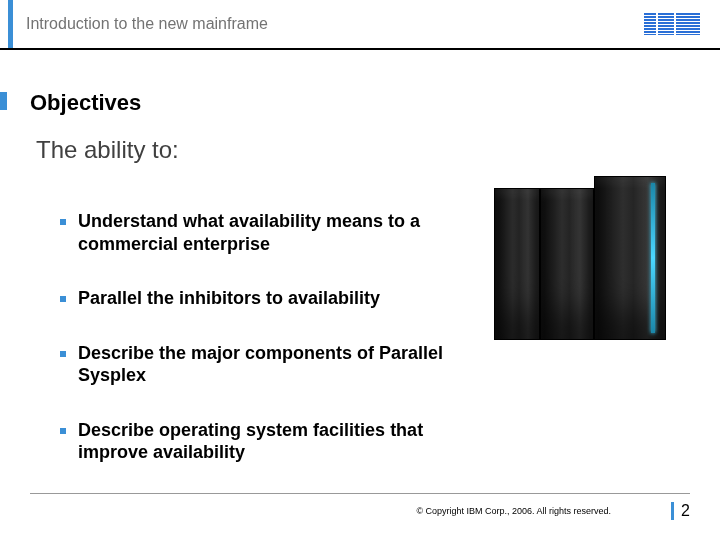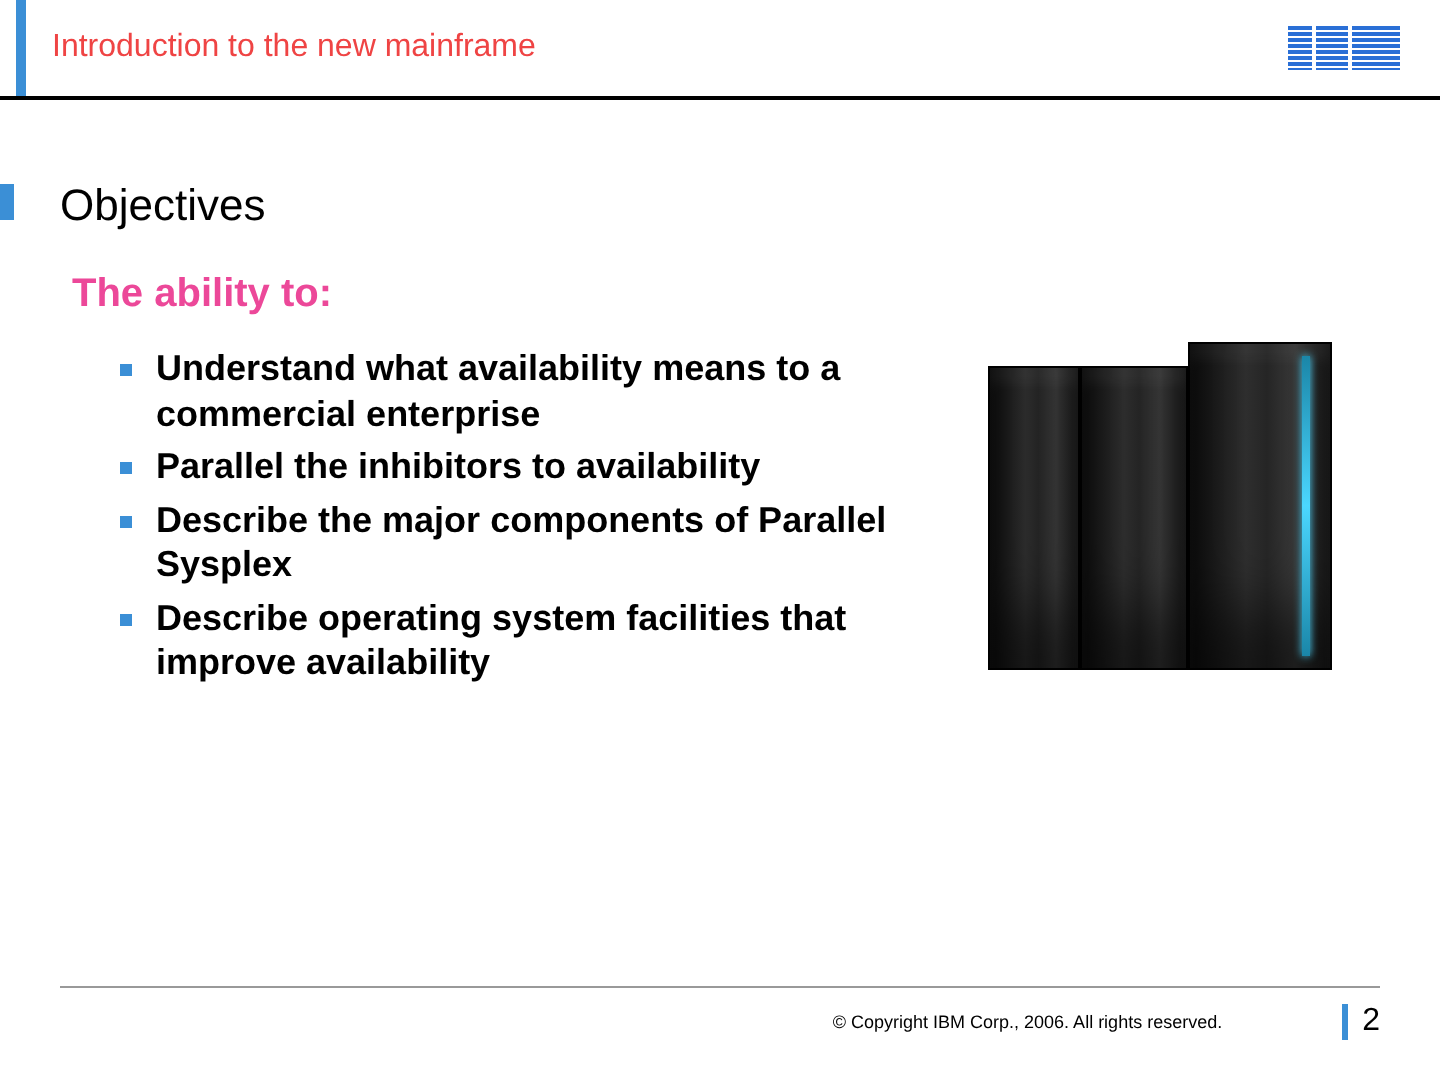--- a/index.html
+++ b/index.html
@@ -25,21 +25,21 @@
     content: "";
     position: absolute;
     left: 8px;
     top: 0;
     width: 5px;
     height: 100%;
     background: #3b8fd6;
   }
   .header-title {
     font-size: 16px;
-    color: #ef4444;
+    color: #737373;
     padding-left: 6px;
   }
   .logo {
     width: 56px;
     height: 22px;
   }
   .logo svg {
     display: block;
   }
   .body {
@@ -55,28 +55,28 @@
     content: "";
     position: absolute;
     left: -30px;
     top: 2px;
     width: 7px;
     height: 18px;
     background: #3b8fd6;
   }
   .slide-title {
     font-size: 22px;
+    font-weight: 700;
+    color: #000;
+    margin: 0;
+  }
+  .subtitle {
+    font-size: 24px;
     font-weight: 400;
-    color: #000;
-    margin: 0;
-  }
-  .subtitle {
-    font-size: 20px;
-    font-weight: 700;
-    color: #ec4899;
+    color: #404040;
     margin: 0 0 14px 6px;
   }
   .content-row {
     display: flex;
     align-items: flex-start;
   }
   .bullets {
     list-style: none;
     padding: 0 0 0 30px;
     margin: 0;
@@ -84,20 +84,21 @@
     max-width: 420px;
   }
   .bullets li {
     position: relative;
     font-size: 18px;
     font-weight: bold;
     line-height: 1.25;
     color: #000;
     padding-left: 18px;
     margin-bottom: 4px;
+    margin-top: 32px;
   }
   .bullets li::before {
     content: "";
     position: absolute;
     left: 0;
     top: 9px;
     width: 6px;
     height: 6px;
     background: #3b8fd6;
   }

